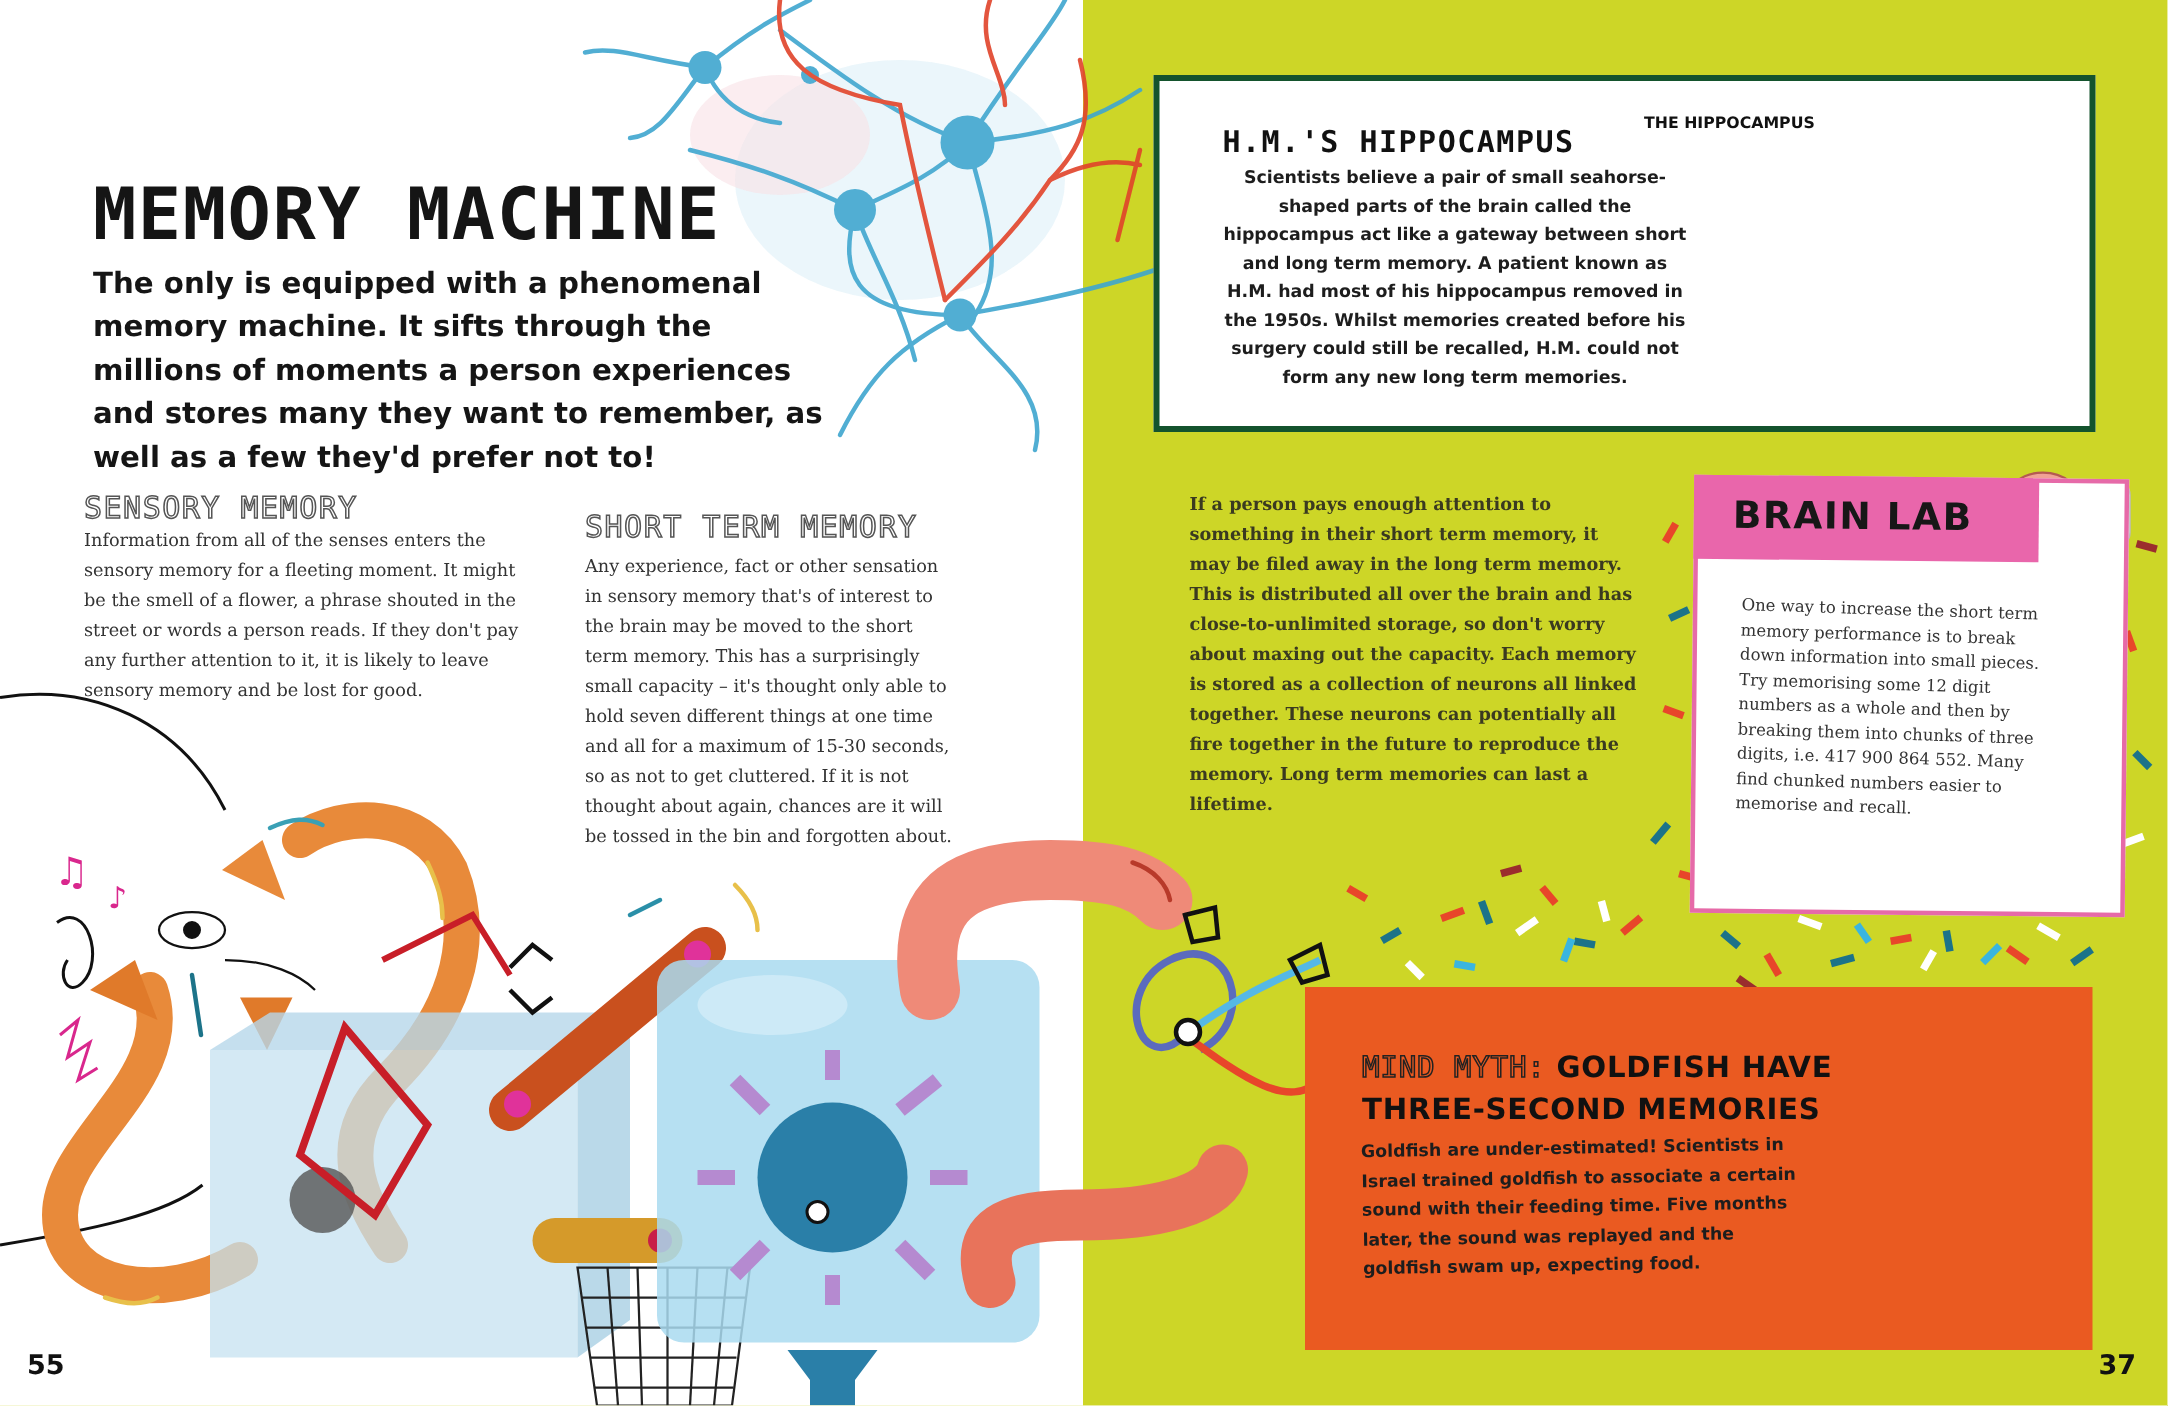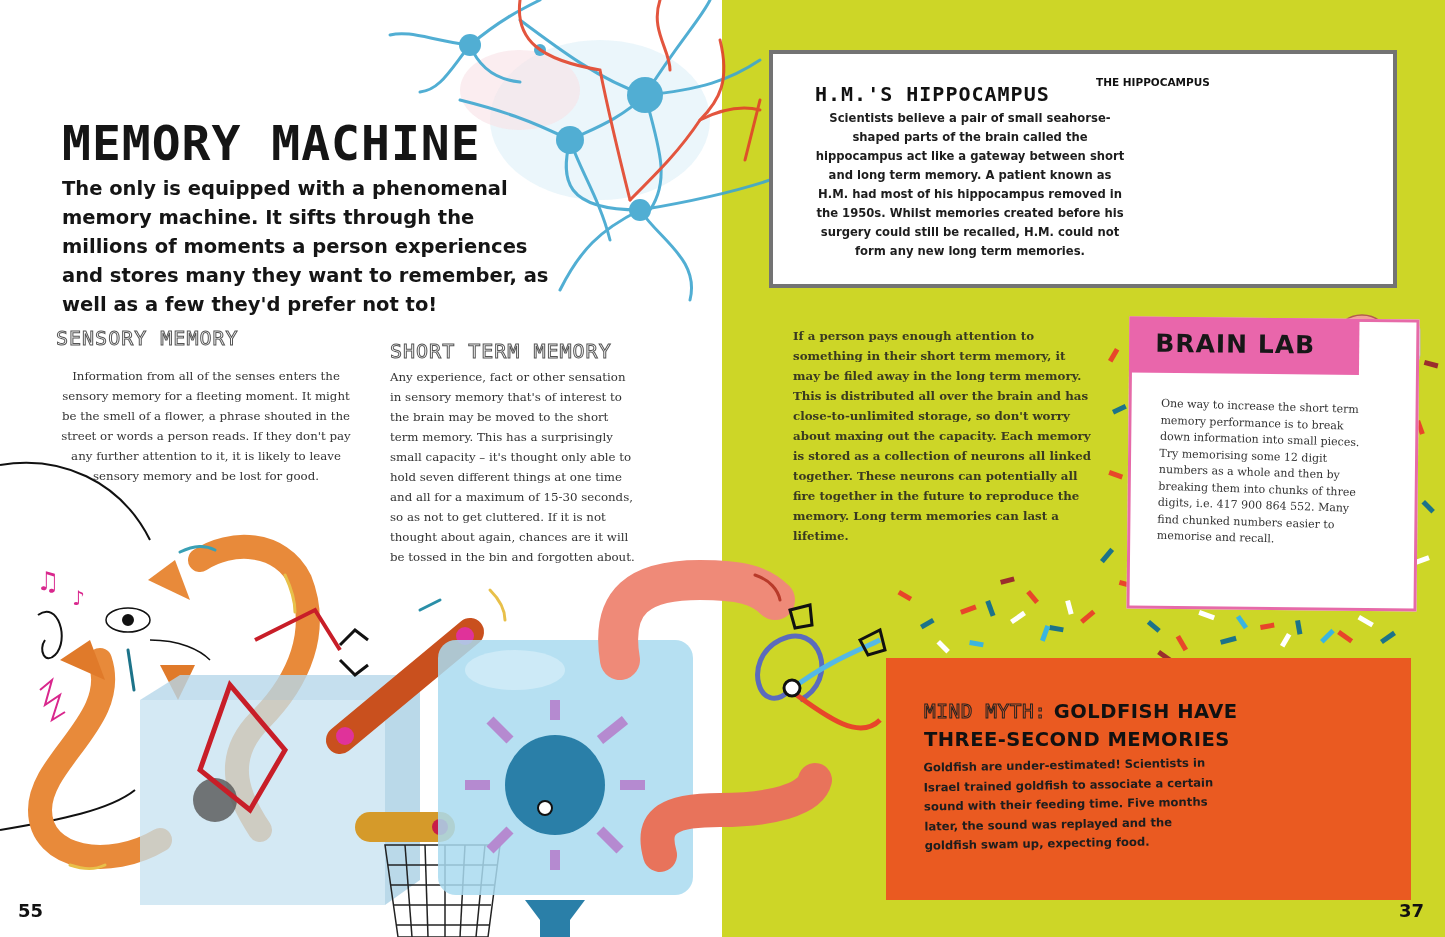--- a/index.html
+++ b/index.html
@@ -25,30 +25,30 @@
 
   .outline-head {
     font-family: "DejaVu Sans Mono", monospace; font-size: 20px; letter-spacing: 1px;
     color: transparent; -webkit-text-stroke: 1px #555; text-transform: uppercase;
   }
   .body-serif {
     font-family: "DejaVu Serif", serif; font-size: 11.8px; line-height: 20px; color: #333;
   }
 
   .col-sensory { position: absolute; left: 56px; top: 326px; width: 300px; }
-  .col-sensory .body-serif { text-align: center; margin-top: 16px; }
+  .col-sensory .body-serif { margin-top: 0; }
   .col-short { position: absolute; left: 390px; top: 339px; width: 245px; }
   .col-short .body-serif { margin-top: 4px; }
   .col-long { position: absolute; left: 793px; top: 322px; width: 300px; }
   .col-long .outline-head { -webkit-text-stroke: 1px #6b6b2a; }
   .col-long .body-serif { margin-top: 4px; color: #3a3a20; font-weight: bold; }
 
   .hm-box {
     position: absolute; left: 769px; top: 50px; width: 628px; height: 238px;
-    background: #ffffff; border: 4px solid #737373;
+    background: #ffffff; border: 4px solid #14532d;
   }
   .hm-title {
     position: absolute; left: 42px; top: 28px;
     font-family: "DejaVu Sans Mono", monospace; font-weight: bold; font-size: 20px; letter-spacing: 1px; color: #111;
   }
   .hm-text {
     position: absolute; left: 42px; top: 55px; width: 310px;
     font-family: "DejaVu Sans", sans-serif; font-weight: bold; font-size: 11.6px; line-height: 19px; color: #1d1d1d; text-align: center;
   }
   .hm-label {
@@ -67,21 +67,21 @@
     position: absolute; left: 26px; top: 12px;
     font-family: "DejaVu Sans", sans-serif; font-weight: bold; font-size: 25px; letter-spacing: 1px; color: #171717;
   }
   .lab-text {
     position: absolute; left: 28px; top: 78px; width: 200px;
     font-family: "DejaVu Serif", serif; font-size: 11px; line-height: 16.5px; color: #333;
     transform: rotate(1.2deg);
   }
 
   .myth-box {
-    position: absolute; left: 870px; top: 658px; width: 525px; height: 242px; background: #ea5a21; margin-left: 16px;
+    position: absolute; left: 870px; top: 658px; width: 525px; height: 242px; background: #ea5a21;
   }
   .myth-title {
     position: absolute; left: 38px; top: 40px; width: 330px;
     font-family: "DejaVu Sans", sans-serif; font-weight: bold; font-size: 19.5px; line-height: 28px; letter-spacing: 0.5px; color: #111;
   }
   .myth-title .myth-prefix {
     font-family: "DejaVu Sans Mono", monospace; font-weight: normal; color: transparent; -webkit-text-stroke: 1px #222;
   }
   .myth-text {
     position: absolute; left: 38px; top: 98px; width: 290px;

